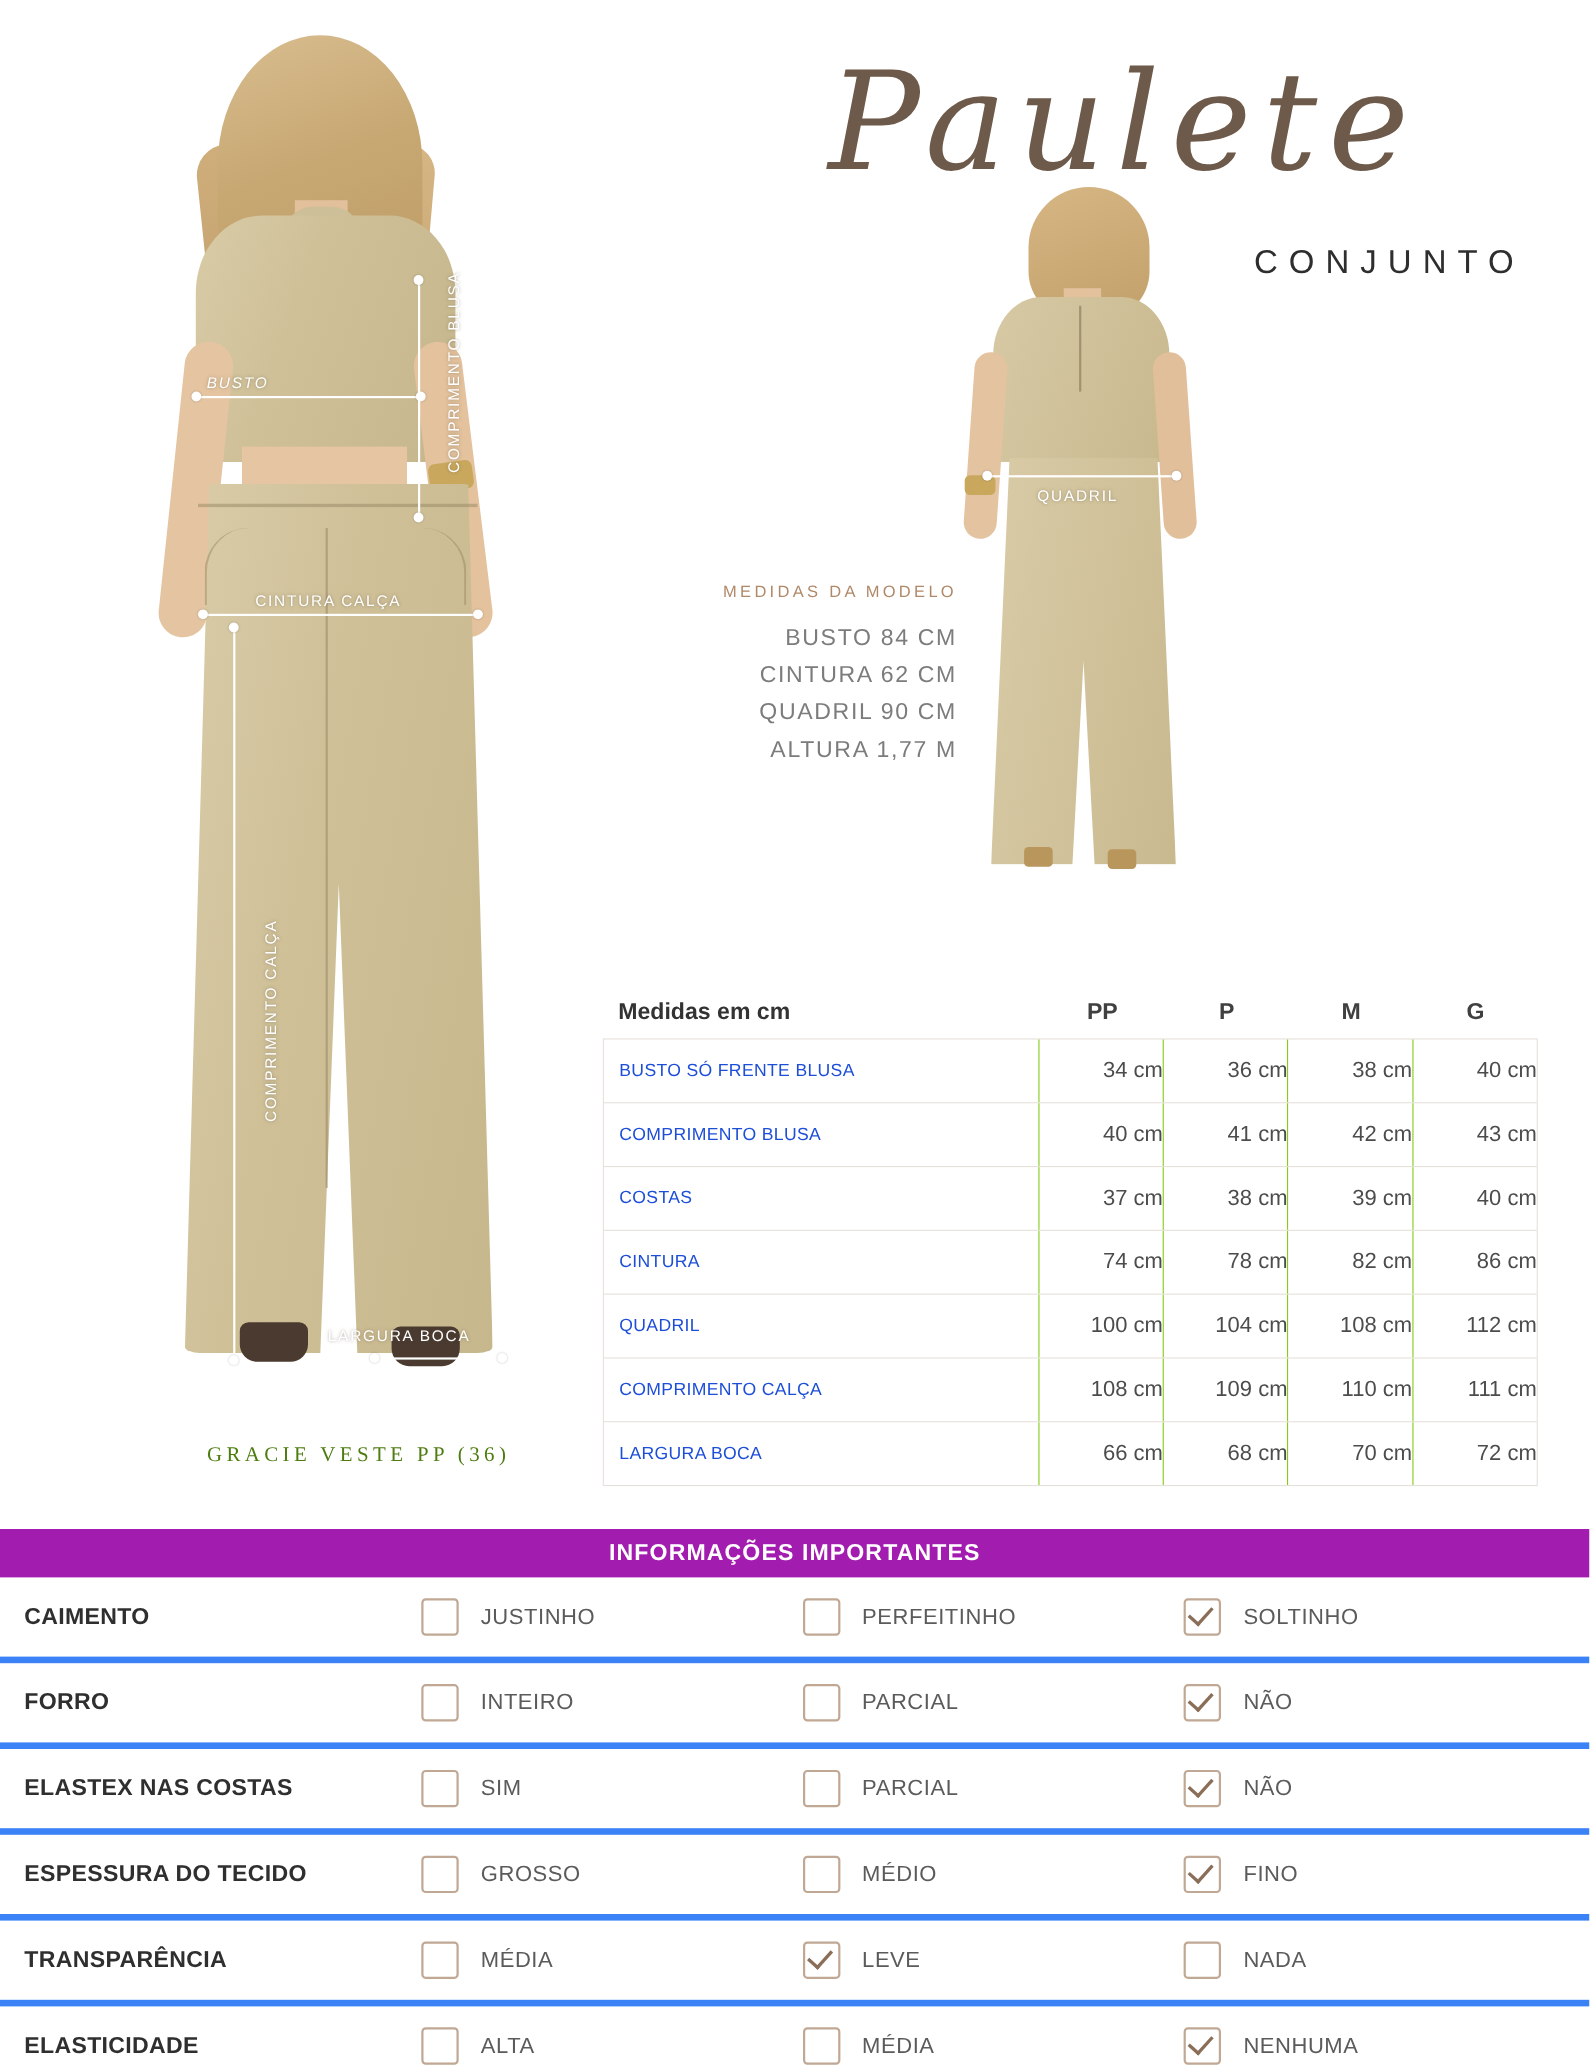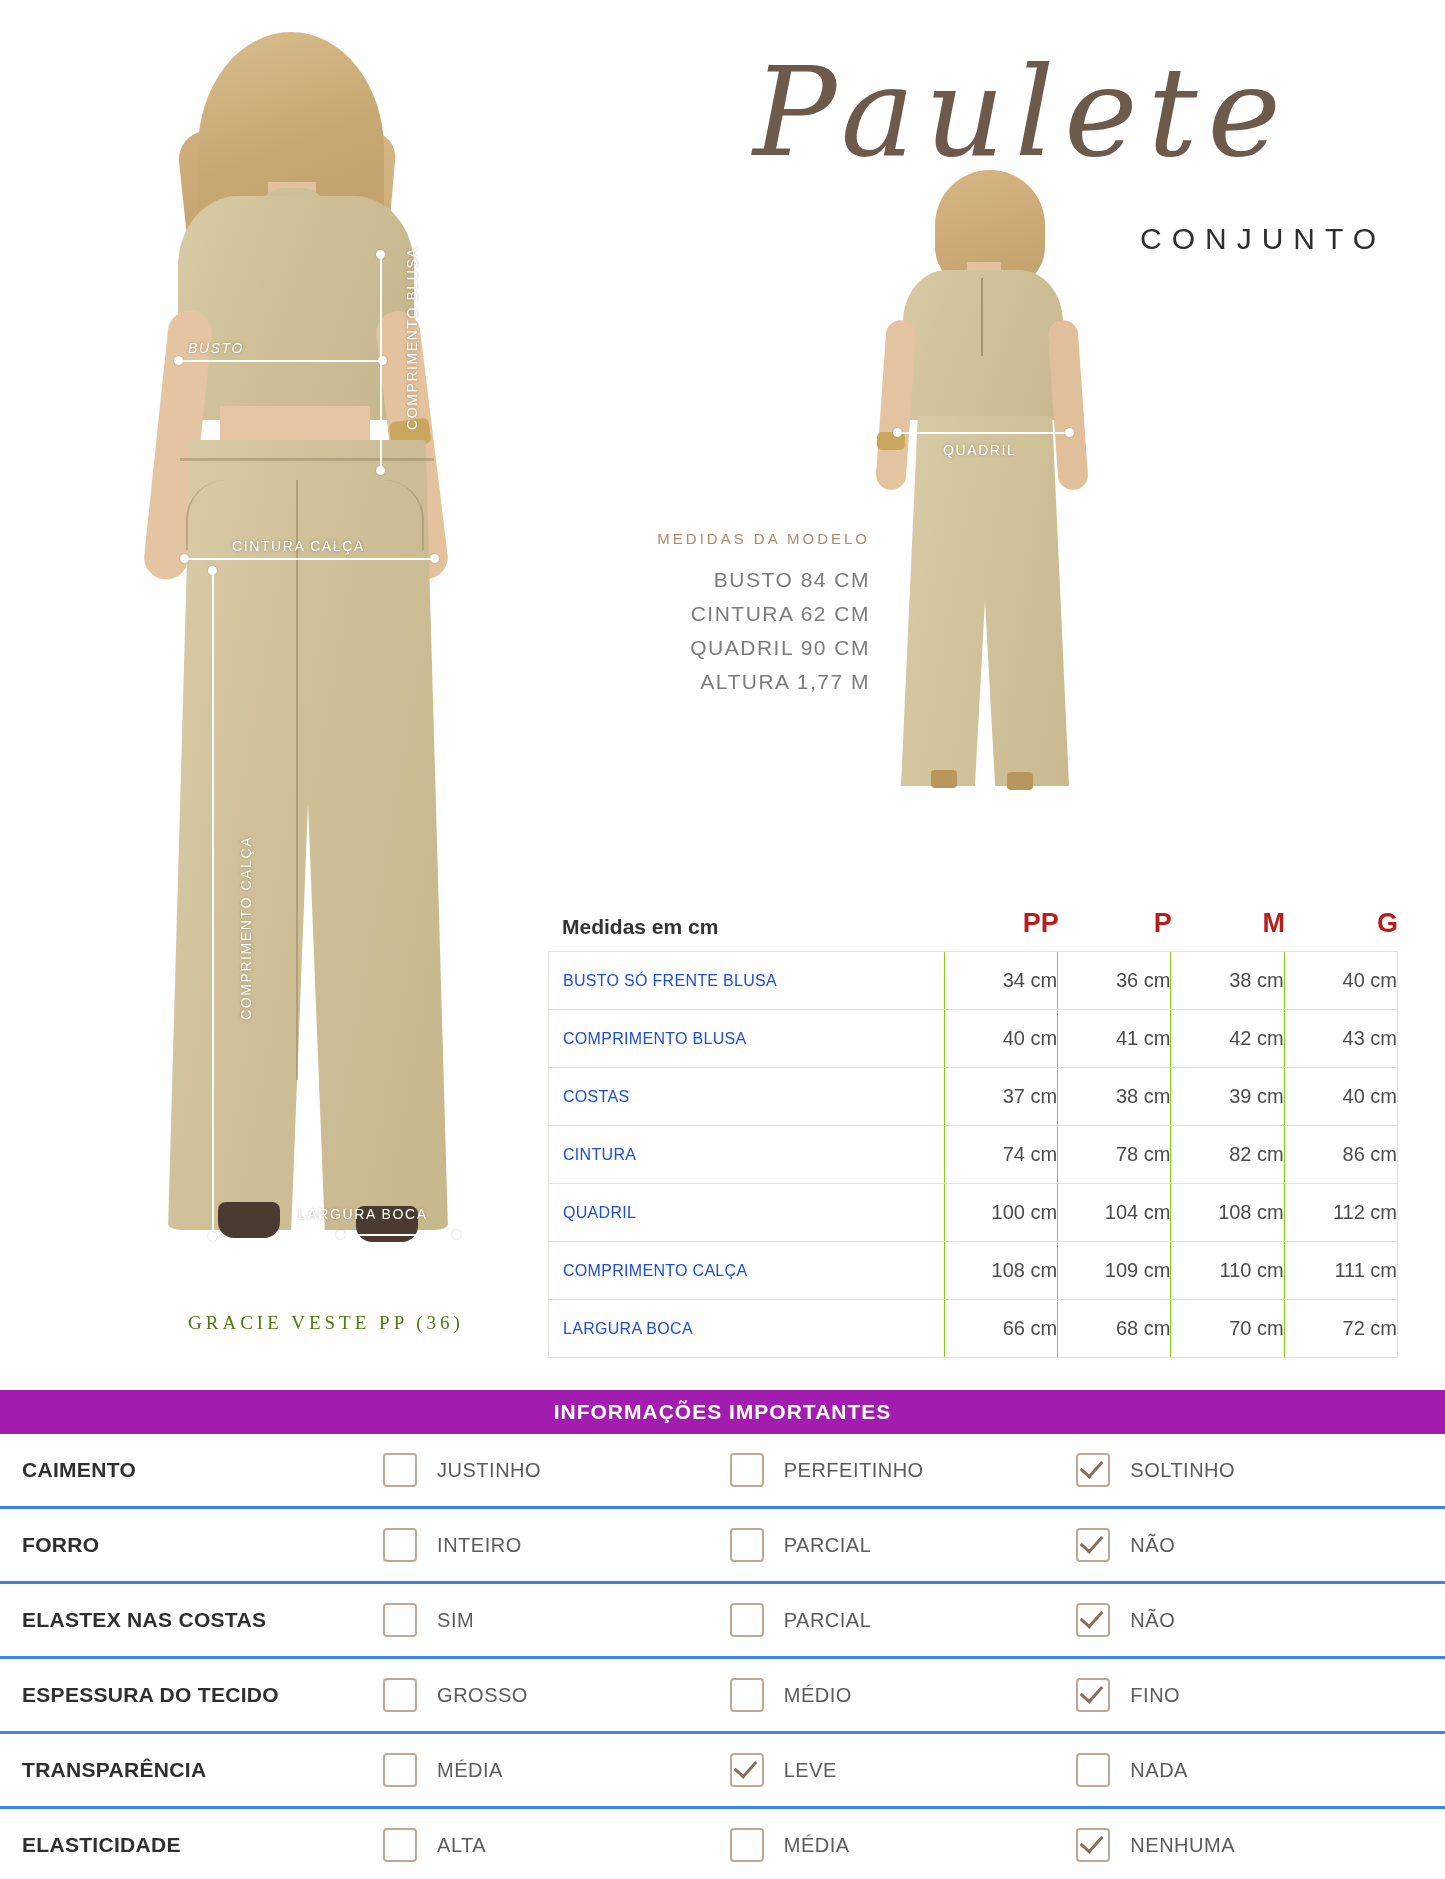--- a/index.html
+++ b/index.html
@@ -319,24 +319,24 @@
   }
   .size-head .h-label {
     width: 390px;
     font-size: 21px;
     font-weight: bold;
     color: #333;
     padding-left: 14px;
   }
   .size-head .h-col {
     width: 115px;
-    text-align: right;
-    font-size: 27px;
+    text-align: center;
+    font-size: 21px;
     font-weight: bold;
-    color: #b91c1c;
+    color: #404040;
   }
   .size-body {
     border: 1px solid #e6e0da;
   }
   .size-row {
     display: flex;
     border-bottom: 1px solid #e6e0da;
     height: 57px;
     align-items: center;
   }
@@ -373,21 +373,21 @@
     font-weight: bold;
     letter-spacing: 1px;
     display: flex;
     align-items: center;
     justify-content: center;
   }
   .info-row {
     display: flex;
     align-items: center;
     height: 72px;
-    border-bottom: 3px solid #3b82f6;
+    border-bottom: 6px solid #3b82f6;
     padding: 0 22px;
   }
   .info-row:last-child { border-bottom: none; }
   .info-row .row-label {
     width: 375px;
     font-size: 21px;
     font-weight: bold;
     color: #2f2f2f;
     letter-spacing: .3px;
   }

